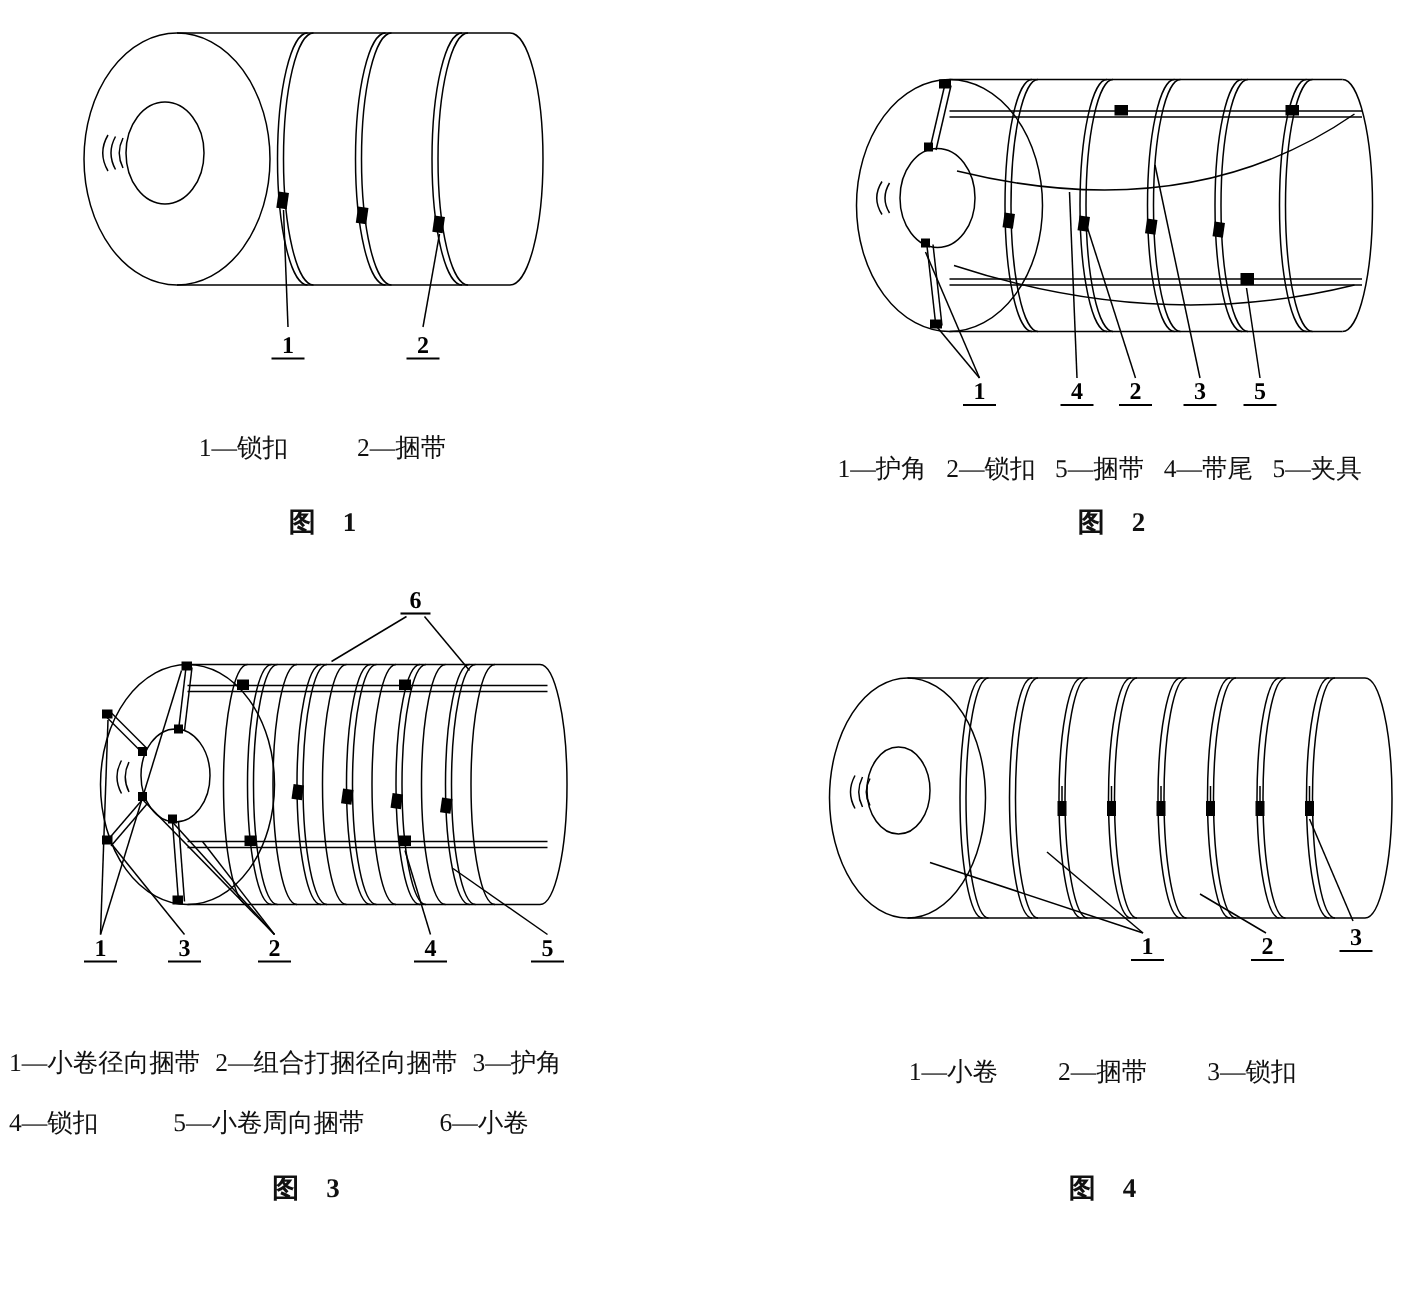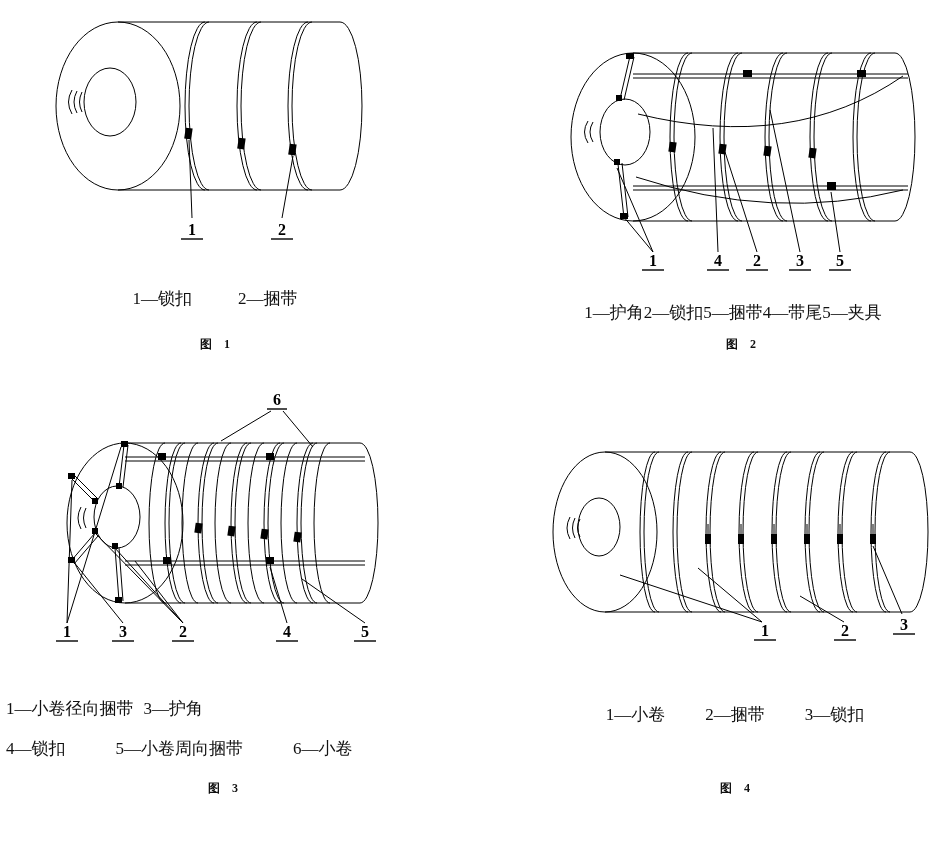--- a/index.html
+++ b/index.html
@@ -14,28 +14,28 @@
   .fig-svg { position:absolute; }
   .caption {
     position:absolute;
     display:flex;
     font-size:17px;
     line-height:22px;
     color:#111111;
   }
   .caption.center { justify-content:center; }
   .g46 { gap:46px; }
-  .g13 { }
+  .g13 { gap:13px; }
   .g10 { gap:10px;text-align:center; }
   .g50 { gap:50px; }
   .g32 { gap:40px; }
   .fig-title {
     position:absolute;
     font-weight:bold;
-    font-size:12px;
+    font-size:18px;
     text-align:center;
     white-space:pre;
     color:#111111;
   }
   svg { overflow:visible; }
   svg .ln { stroke:#000000; fill:none; stroke-width:1; }
   svg .mk { fill:#000000; stroke:none; }
   svg text.co {
     font-family:"Liberation Serif","DejaVu Serif",serif;
     font-weight:bold;
@@ -332,27 +332,28 @@
   <span>1—护角</span>
   <span>2—锁扣</span>
   <span>5—捆带</span>
   <span>4—带尾</span>
   <span>5—夹具</span>
 </div>
 <div class="fig-title" style="left:541px; top:336px; width:400px;">图    2</div>
 
 <div class="caption g10" style="left:6px; top:698px; width:430px;">
   <span>1—小卷径向捆带</span>
+  <span>2—组合打捆径向捆带</span>
   <span>3—护角</span>
 </div>
 <div class="caption g50" style="left:6px; top:738px; width:430px;">
   <span>4—锁扣</span>
   <span>5—小卷周向捆带</span>
   <span>6—小卷</span>
 </div>
-<div class="fig-title" style="left:23px; top:780px; width:400px;">图    3</div>
+<div class="fig-title" style="left:4px; top:780px; width:400px;">图    3</div>
 
 <div class="caption center g32" style="left:530px; top:704px; width:410px;">
   <span>1—小卷</span>
   <span>2—捆带</span>
   <span>3—锁扣</span>
 </div>
 <div class="fig-title" style="left:530px; top:780px; width:410px;">图    4</div>
 
 </body></html>

